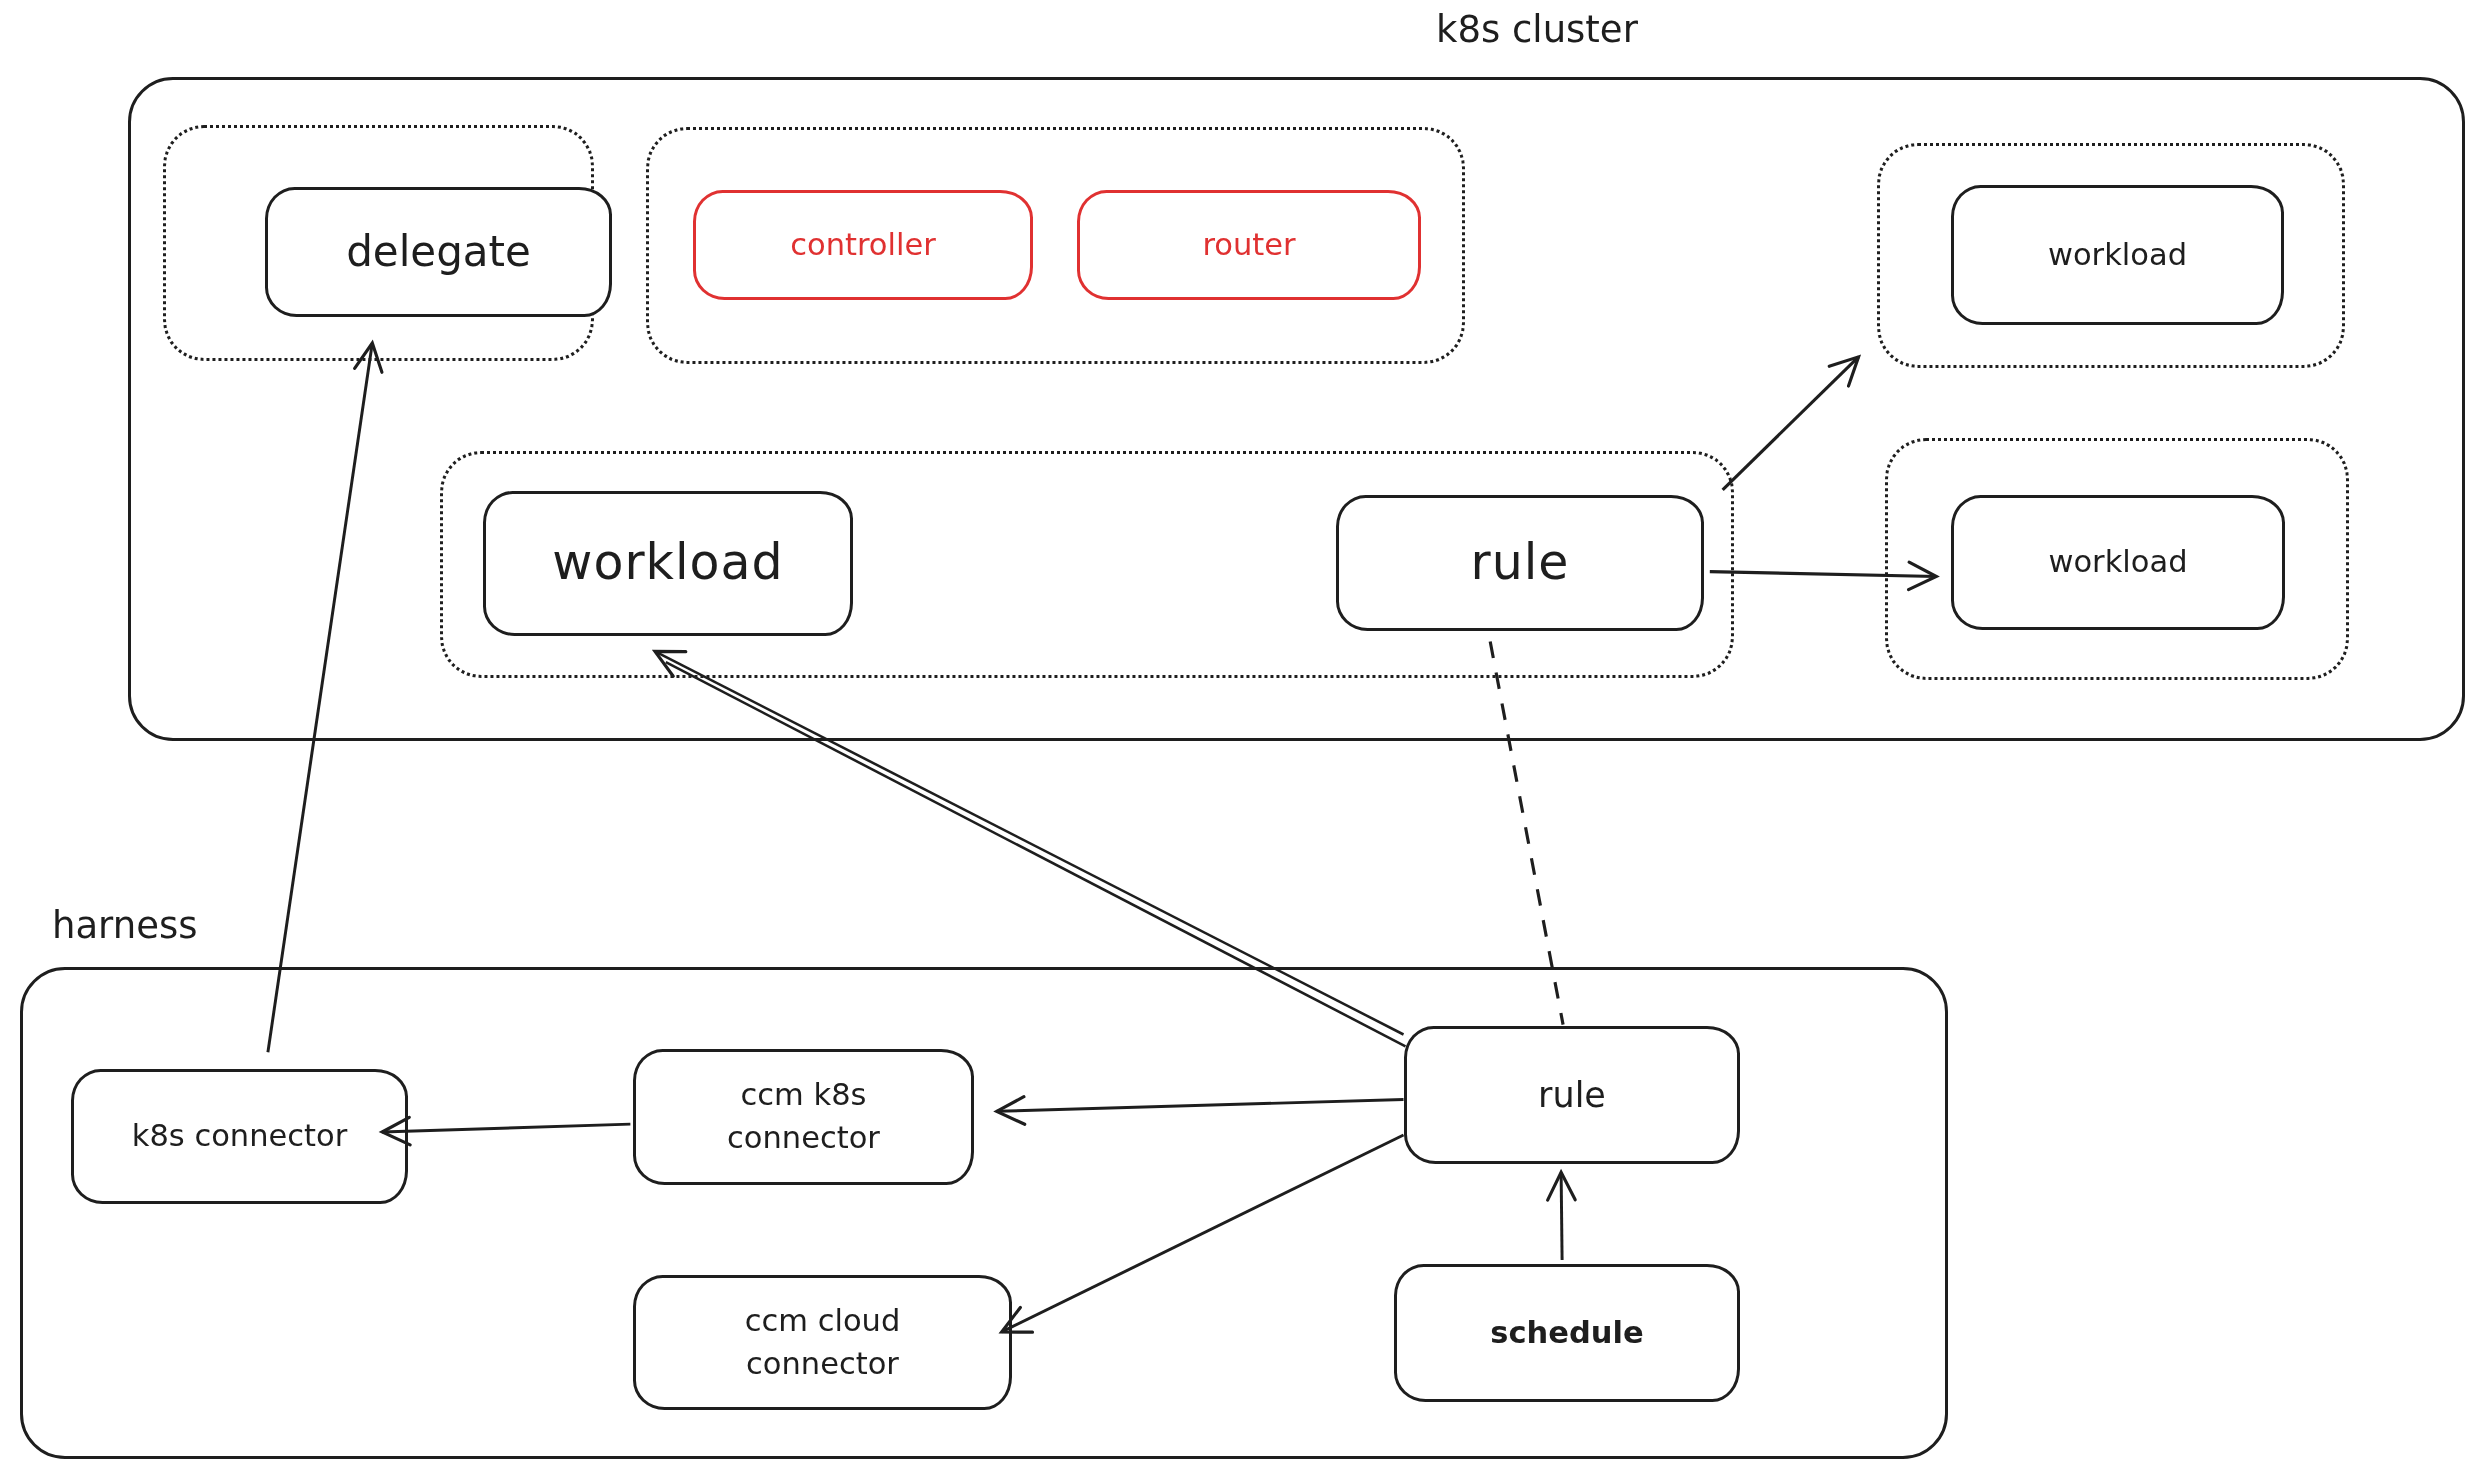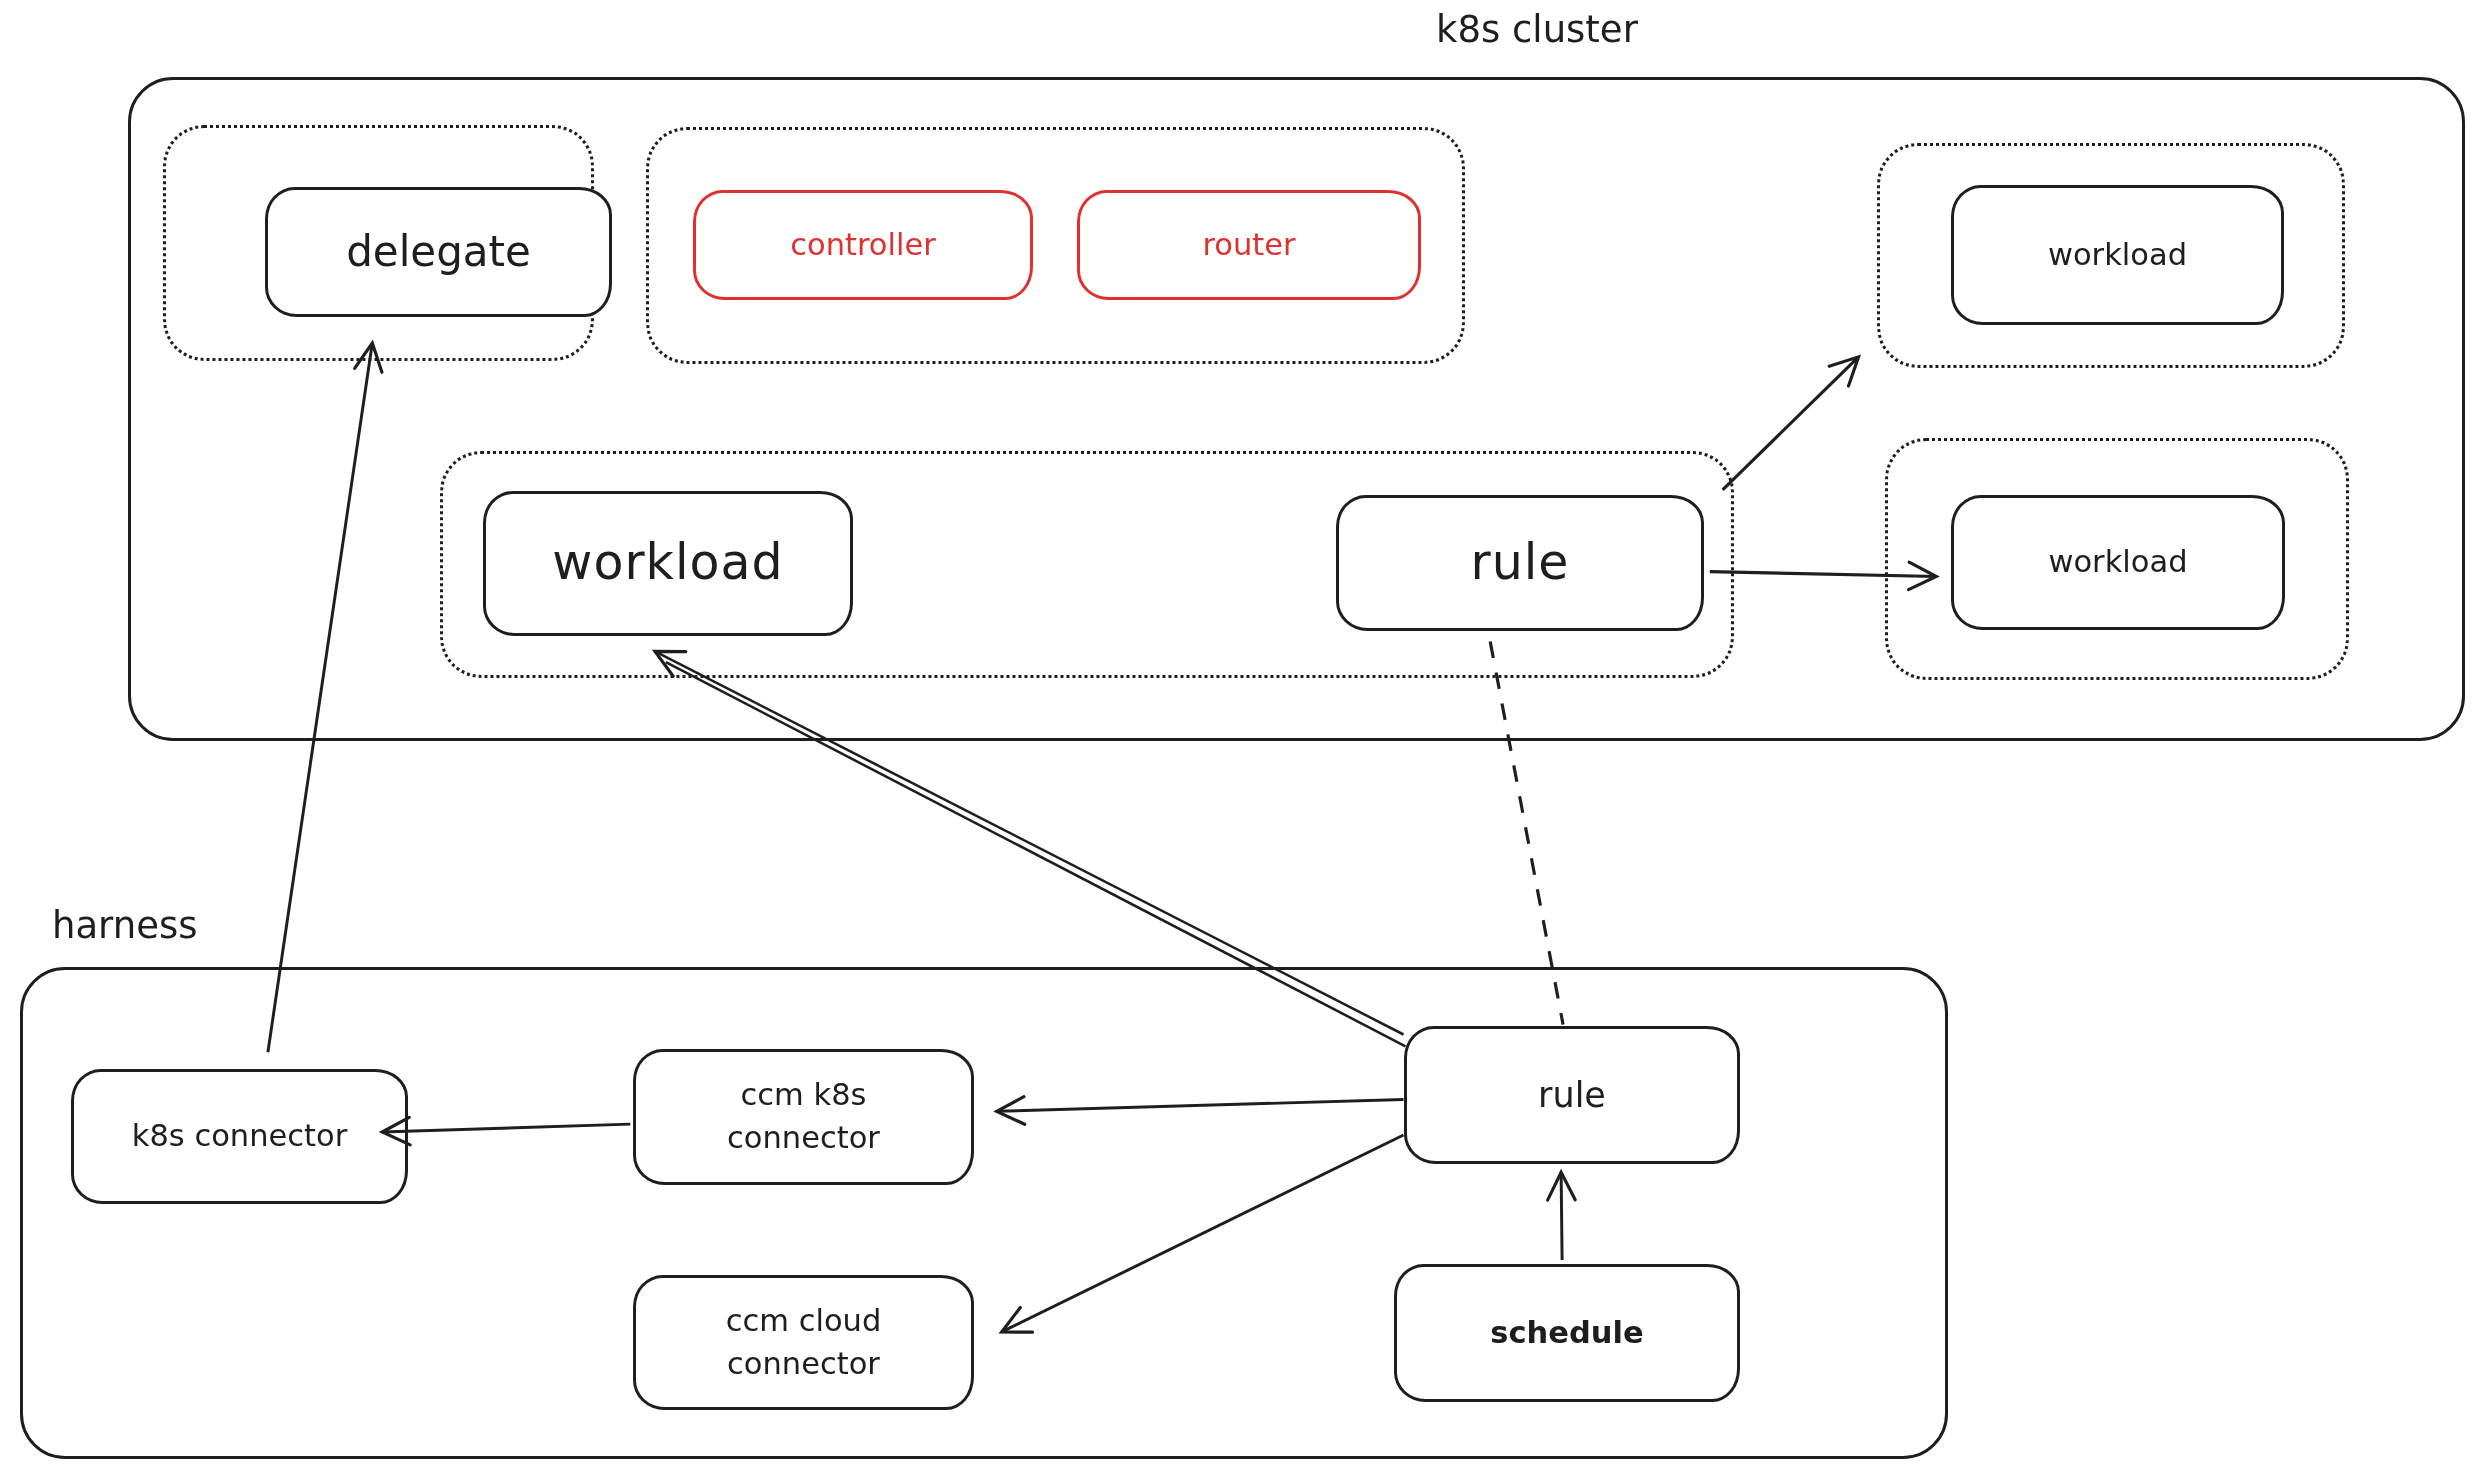--- a/index.html
+++ b/index.html
@@ -85,21 +85,21 @@
 
   <div class="node dotted-group" style="left:1885px;top:438px;width:464px;height:242px;"></div>
   <div class="node box" style="left:1951px;top:495px;width:334px;height:135px;">workload</div>
 
   <div class="float-label" style="left:52px;top:904px;">harness</div>
 
   <div class="node container" style="left:19.7px;top:967px;width:1928px;height:492px;"></div>
 
   <div class="node box" style="left:71px;top:1069px;width:337px;height:135px;">k8s connector</div>
   <div class="node box" style="left:633px;top:1049px;width:341px;height:136px;padding:0 30px;">ccm k8s connector</div>
-  <div class="node box" style="left:633px;top:1275px;width:341px;height:135px;padding:4px 54px;">ccm cloud connector</div>
+  <div class="node box" style="left:633px;top:1275px;width:379px;height:135px;padding:4px 54px;">ccm cloud connector</div>
   <div class="node box" style="left:1404px;top:1026px;width:336px;height:138px;font-size:35px;">rule</div>
   <div class="node box" style="left:1394px;top:1264px;width:346px;height:138px;font-weight:bold;">schedule</div>
 
   <svg class="edges" width="2483" height="1480" viewBox="0 0 2521 1502">
     <defs>
       <marker id="ah" markerUnits="userSpaceOnUse" markerWidth="46" markerHeight="46" refX="38" refY="22" orient="auto">
         <path d="M10 8 L38 22 L10 36" fill="none" stroke="#1e1e1e" stroke-width="3.2" stroke-linecap="round"></path>
       </marker>
     </defs>
 

